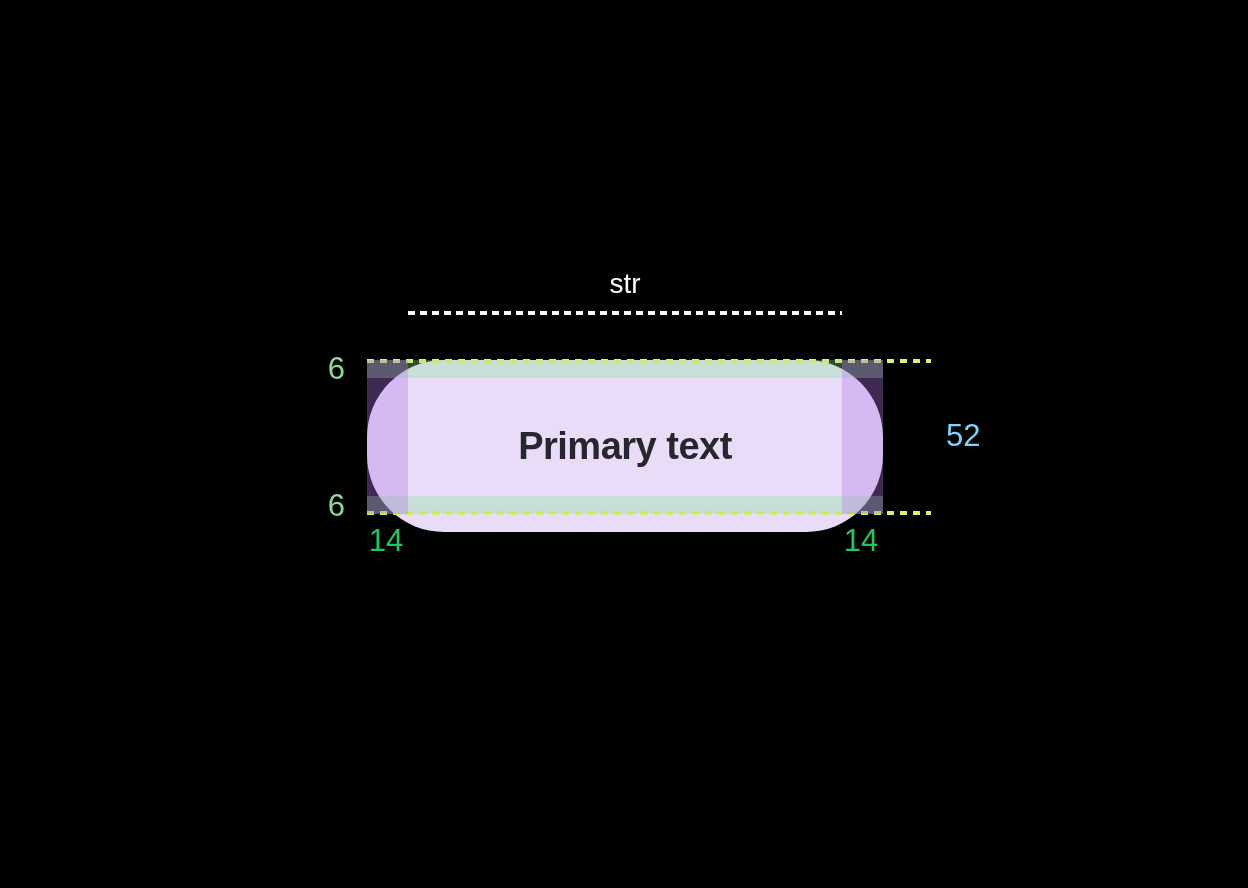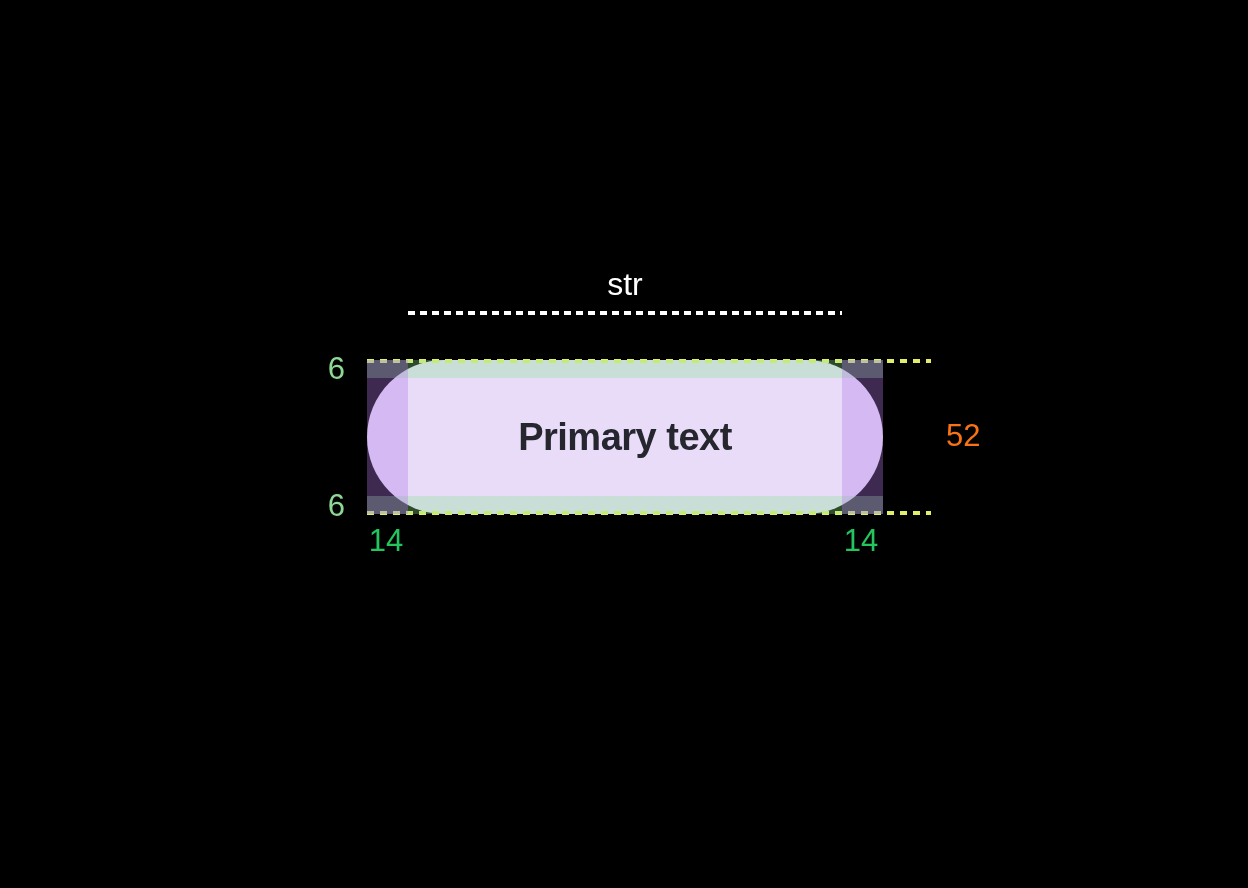--- a/index.html
+++ b/index.html
@@ -17,40 +17,40 @@
   }
 
   
   .str-label {
     position: absolute;
     left: 408px;
     top: 268px;
     width: 434px;
     text-align: center;
     color: #FFFFFF;
-    font-size: 32px;
+    font-size: 28px;
     line-height: 32px;
     font-weight: 400;
   }
   .str-line {
     position: absolute;
     left: 408px;
     top: 311px;
     width: 434px;
     height: 4px;
     background-image: repeating-linear-gradient(90deg, #FFFFFF 0 7px, transparent 7px 12px);
   }
 
   
   .pill {
     position: absolute;
     left: 367px;
     top: 360px;
     width: 516px;
-    height: 154px;
+    height: 172px;
     background: #E8DCF8;
     border-radius: 77px;
     display: flex;
     align-items: center;
     justify-content: center;
     z-index: 1;
   }
   .pill-label {
     color: #26262E;
     font-size: 38px;
@@ -95,21 +95,21 @@
 
   
   .measure {
     position: absolute;
     font-size: 31px;
     line-height: 31px;
     font-weight: 400;
     z-index: 5;
   }
   .measure-green { color: #8FD794; }
-  .measure-yellow { color: #f97316; }
+  .measure-yellow { color: #7dd3fc; }
   .measure-purple { color: #22c55e; }
 
   .pad-top-label    { left: 295px; top: 353px; width: 50px; text-align: right; }
   .pad-bottom-label { left: 295px; top: 490px; width: 50px; text-align: right; }
   .height-label     { left: 946px; top: 420px; width: 80px; text-align: left; }
   .pad-left-label   { left: 356px; top: 525px; width: 60px; text-align: center; }
   .pad-right-label  { left: 831px; top: 525px; width: 60px; text-align: center; }
 </style>
 </head>
 <body>

